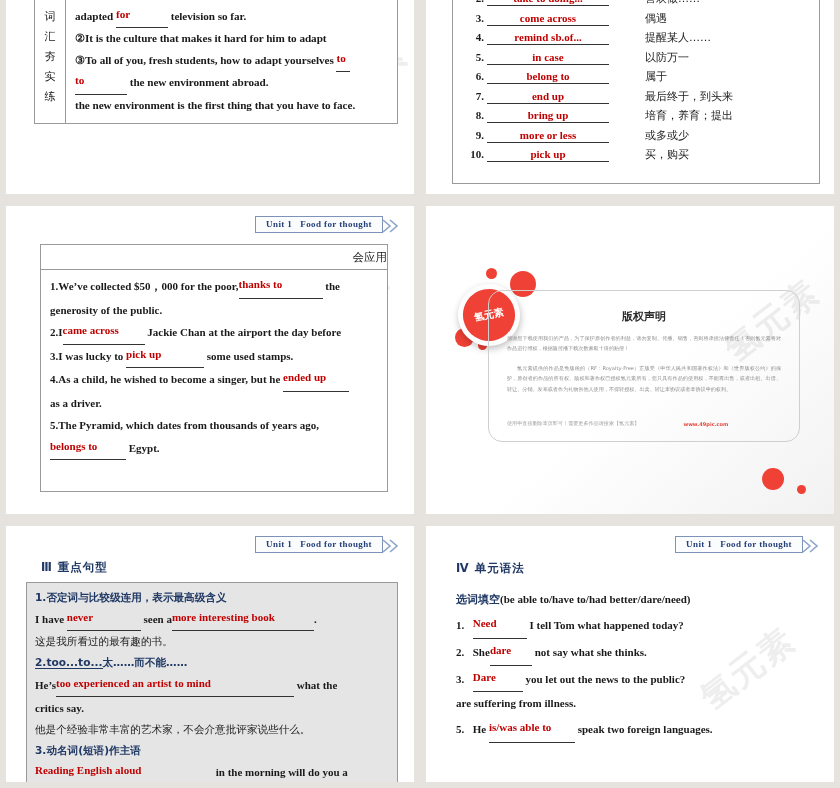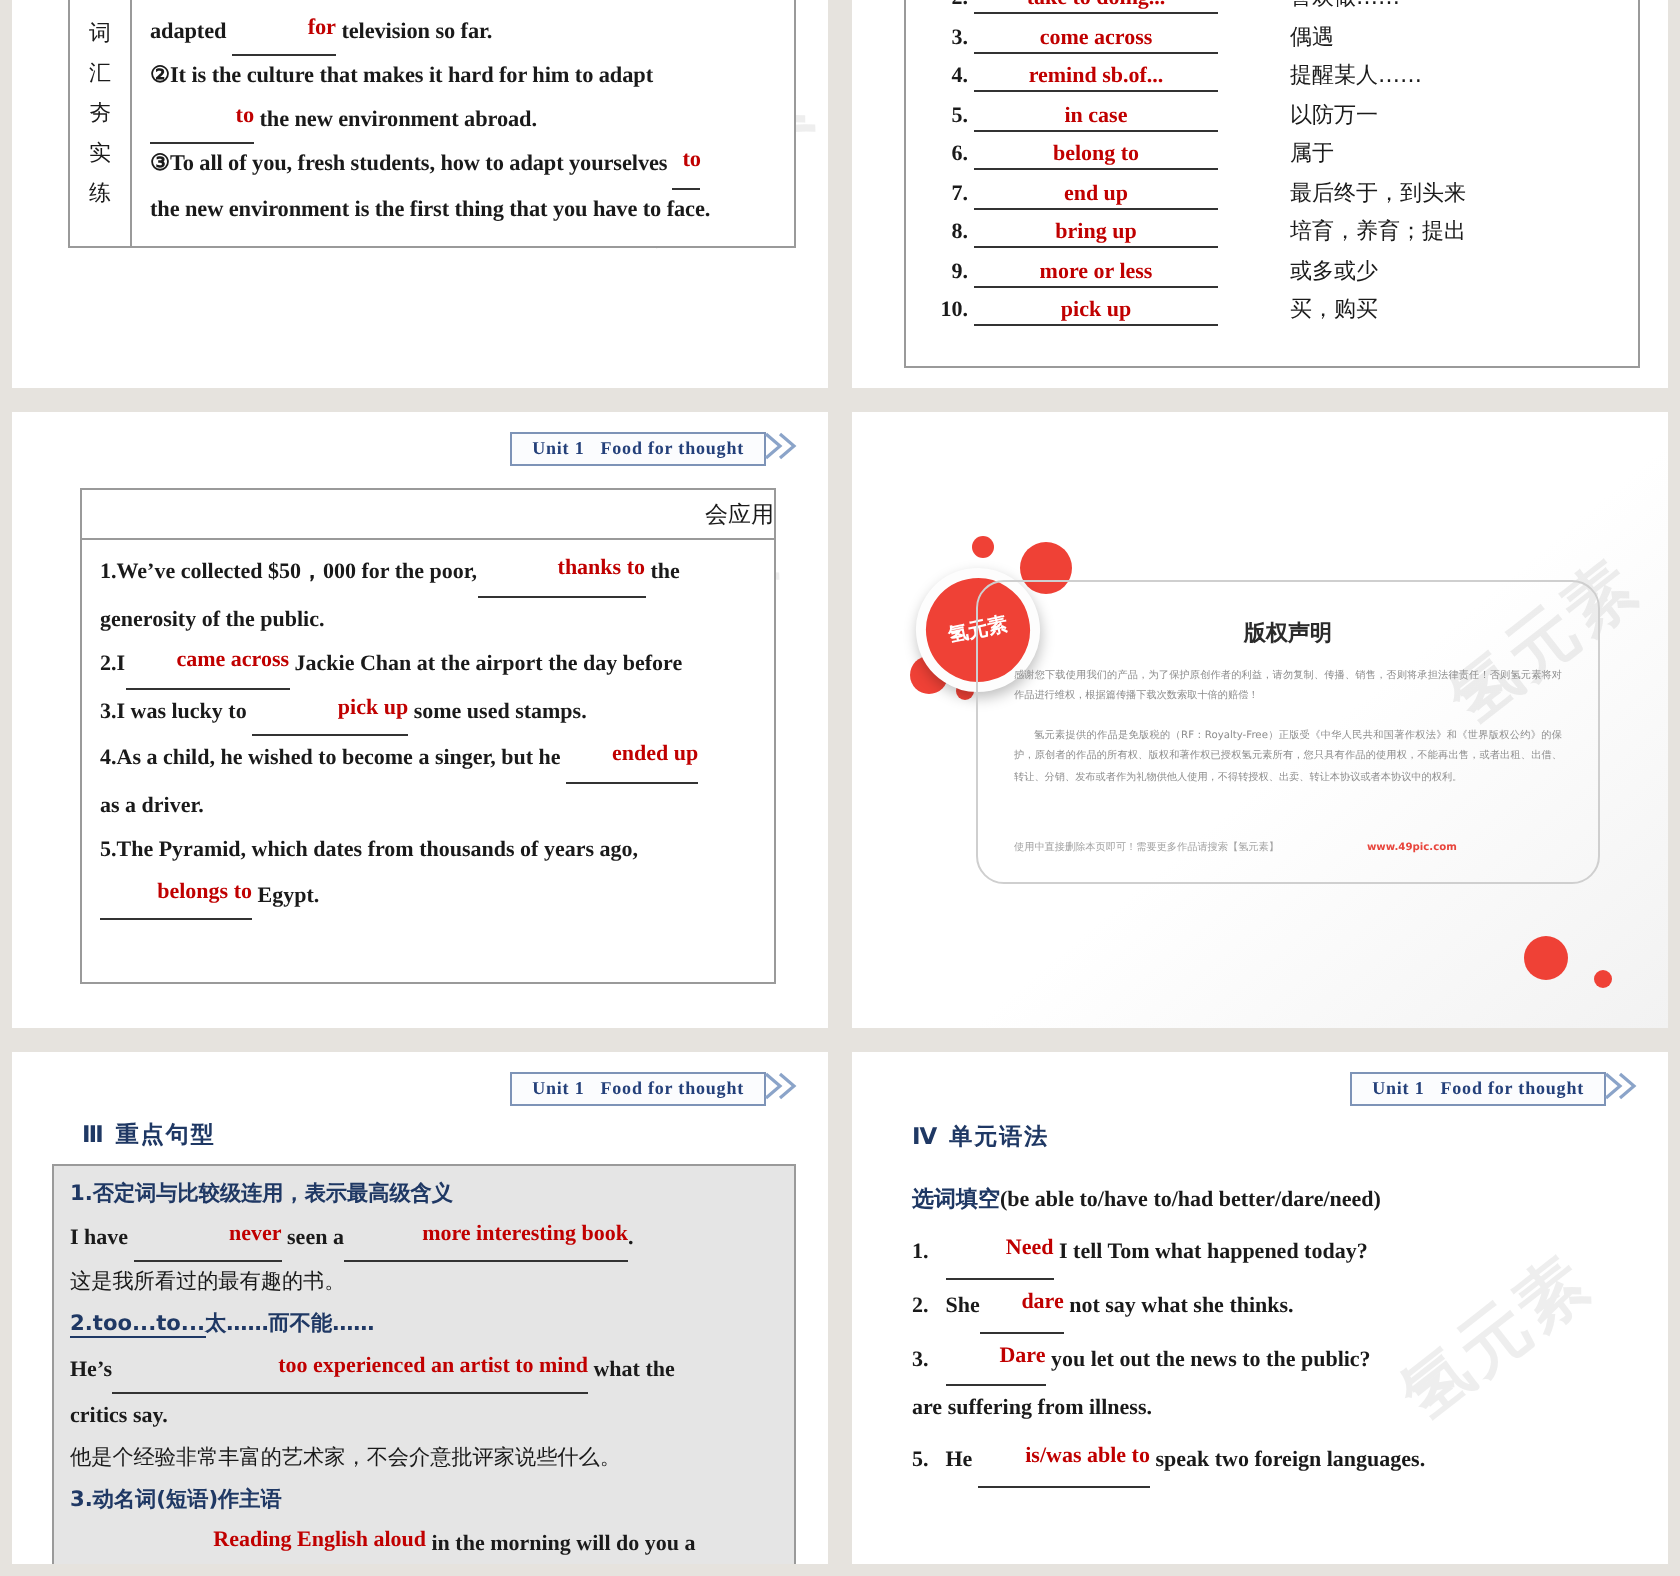--- a/index.html
+++ b/index.html
@@ -35,21 +35,21 @@
     transform:rotate(-38deg);
     letter-spacing:2px;
     pointer-events:none;
     white-space:nowrap;
     font-weight:700;
   }
 
   
   .unit-banner{
     position:absolute;top:10px;right:10px;
-    display:flex;align-items:flex-start;
+    display:flex;align-items:flex-end;
   }
   .unit-box{
     border:1px solid #7d93b7;
     background:#fbfcfe;
     padding:2px 10px 3px 10px;
     font-size:9px;font-weight:700;
     color:#24407a;
     letter-spacing:.4px;
     font-family:"Liberation Serif",serif;
     display:flex;gap:8px;
@@ -84,21 +84,21 @@
     font-size:11.2px;
     font-weight:700;
     line-height:1.92;
     color:#1a1a1a;
     letter-spacing:-.05px;
   }
   .clip-top{margin-top:-7px;}
   .blank{
     display:inline-block;
     border-bottom:1.4px solid #333;
-    text-align:right;
+    text-align:left;
     position:relative;
     vertical-align:baseline;
   }
   .ans{
     color:#c00000;
     font-weight:700;
     position:relative;
     top:-2px;
   }
 
@@ -255,26 +255,26 @@
       </div>
       <div class="voc-body">
         <div class="clip-top">a famous writer, many of whose novels also have been</div>
         <div>
           <span>adapted</span>
           <span class="blank" style="width:52px;"><span class="ans">for</span></span>
           <span>television so far.</span>
         </div>
         <div>②It is the culture that makes it hard for him to adapt</div>
         <div>
+          <span>③To all of you, fresh students, how to adapt yourselves</span>
+          <span class="blank" style="width:14px;"><span class="ans">to</span></span>
+        </div>
+        <div>
           <span class="blank" style="width:52px;"><span class="ans">to</span></span>
           <span>the new environment abroad.</span>
-        </div>
-        <div>
-          <span>③To all of you, fresh students, how to adapt yourselves</span>
-          <span class="blank" style="width:14px;"><span class="ans">to</span></span>
         </div>
         <div>the new environment is the first thing that you have to face.</div>
       </div>
     </div>
   </div>
 
   <div class="slide s2">
     <div class="ph-box">
       <div class="ph-row">
         <span class="ph-num">2.</span>

